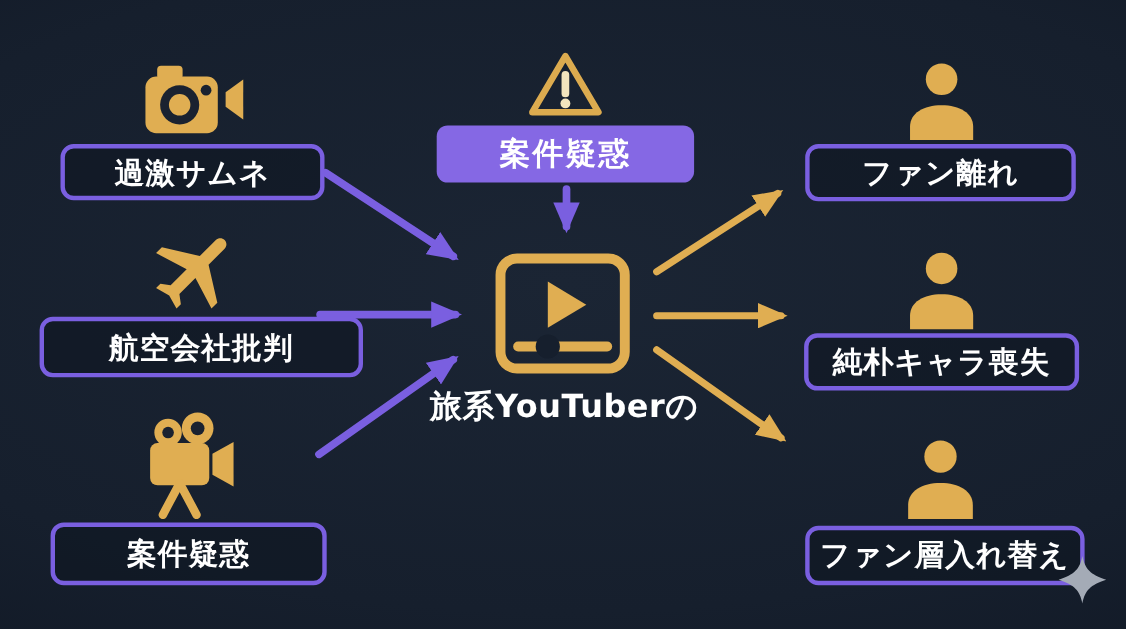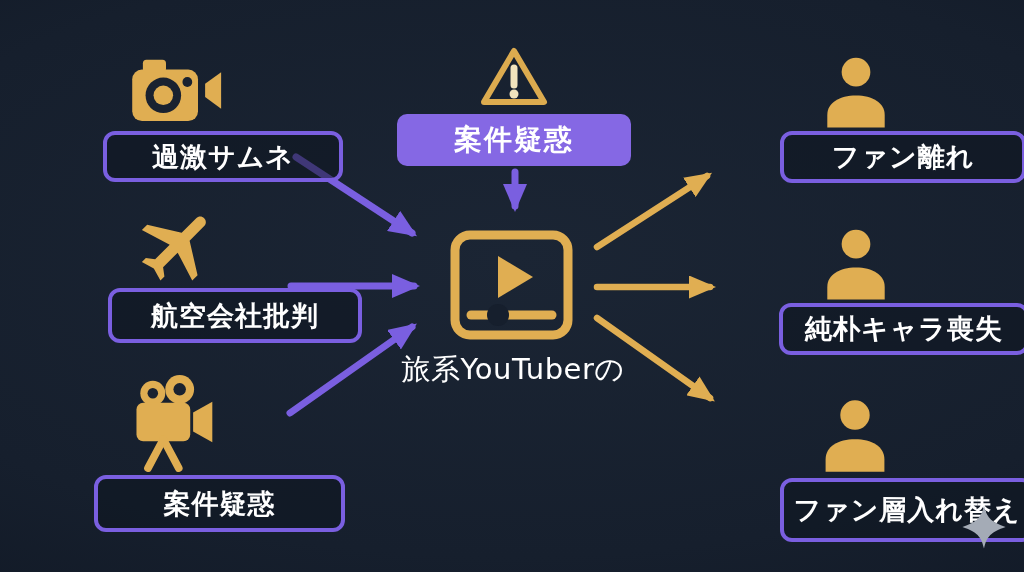--- a/index.html
+++ b/index.html
@@ -10,31 +10,31 @@
   #stage{
     position:relative;width:1024px;height:572px;
     background:radial-gradient(ellipse 120% 95% at 50% 45%, #1b2534 0%, #161f2d 55%, #0e1521 100%);
   }
   #arrows{position:absolute;left:0;top:0;width:1024px;height:572px;}
   .node{
     position:absolute;display:flex;align-items:center;justify-content:center;
     border:4px solid #7a5fe0;border-radius:12px;
     background:rgba(15,21,33,0.55);
     color:#ffffff;font-weight:700;font-size:27px;letter-spacing:1px;
-    box-sizing:border-box;white-space:nowrap;margin-left:48px;
+    box-sizing:border-box;white-space:nowrap;
   }
   .node-filled{
     position:absolute;display:flex;align-items:center;justify-content:center;
     background:#8568e4;border:none;border-radius:10px;
     color:#ffffff;font-weight:700;font-size:28px;letter-spacing:2px;
     box-sizing:border-box;white-space:nowrap;
   }
   .icon{position:absolute;display:block;}
   .caption{
-    position:absolute;color:#ffffff;font-weight:400;font-size:29px;
+    position:absolute;color:#ffffff;font-weight:700;font-size:29px;
     text-align:center;line-height:1.25;letter-spacing:0.5px;
   }
 </style>
 </head>
 <body>
 
 <div id="stage">
 
   <svg id="arrows" viewBox="0 0 1024 572">
     <defs>
@@ -76,21 +76,21 @@
     <circle cx="58" cy="18" r="6.5" fill="#1a2230"></circle>
     <rect x="13" y="32" width="56" height="40" rx="7" fill="#e0ae52"></rect>
     <path d="M72,42 L92,31 V73 L72,62 Z" fill="#e0ae52"></path>
     <path d="M41,70 L25,100" stroke="#e0ae52" stroke-width="8" stroke-linecap="round"></path>
     <path d="M41,70 L57,100" stroke="#e0ae52" stroke-width="8" stroke-linecap="round"></path>
   </svg>
 
   <div class="node" style="left:55px;top:131px;width:240px;height:51px">
     <span>過激サムネ</span>
   </div>
-  <div class="node" style="left:60px;top:288px;width:254px;height:55px">
+  <div class="node" style="left:36px;top:288px;width:294px;height:55px">
     <span>航空会社批判</span>
   </div>
   <div class="node" style="left:46px;top:475px;width:251px;height:57px">
     <span>案件疑惑</span>
   </div>
 
   <svg class="icon" style="left:477px;top:44px" width="74" height="66" viewBox="0 0 74 66">
     <path d="M37,7 L67,58 L7,58 Z" fill="none" stroke="#dcab4f" stroke-width="6" stroke-linejoin="round"></path>
     <path d="M37,24 L37,41" stroke="#f2e4bd" stroke-width="7" stroke-linecap="round"></path>
     <circle cx="37" cy="50" r="4.5" fill="#f2e4bd"></circle>
@@ -121,21 +121,21 @@
     <circle cx="40" cy="16" r="14" fill="#e0ae52"></circle>
     <path d="M12,70 V58 C12,46 24,39 40,39 C56,39 68,46 68,58 V70 Z" fill="#e0ae52"></path>
   </svg>
 
   <div class="node" style="left:731px;top:303px;width:250px;height:52px">
     <span>純朴キャラ喪失</span>
   </div>
   <div class="node" style="left:732px;top:131px;width:246px;height:52px">
     <span>ファン離れ</span>
   </div>
-  <div class="node" style="left:732px;top:478px;width:254px;height:64px">
+  <div class="node" style="left:732px;top:478px;width:254px;height:54px">
     <span>ファン層入れ替え</span>
   </div>
 
   <svg class="icon" style="left:960px;top:503px" width="48" height="48" viewBox="0 0 40 40">
     <path d="M20,2 C22,12 26,16 38,20 C26,24 22,28 20,38 C18,28 14,24 2,20 C14,16 18,12 20,2 Z" fill="#a4abb6"></path>
   </svg>
 
 </div>
 
 </body></html>

